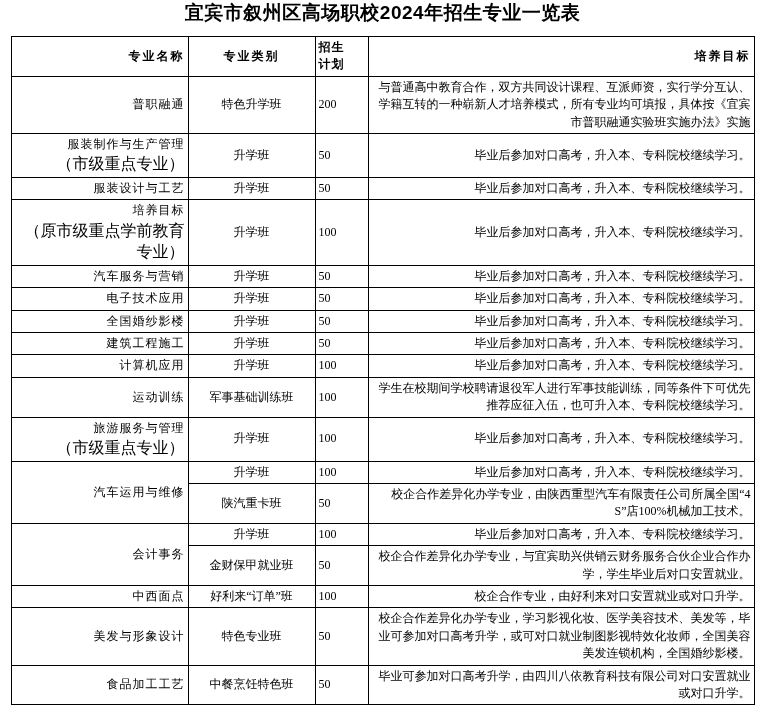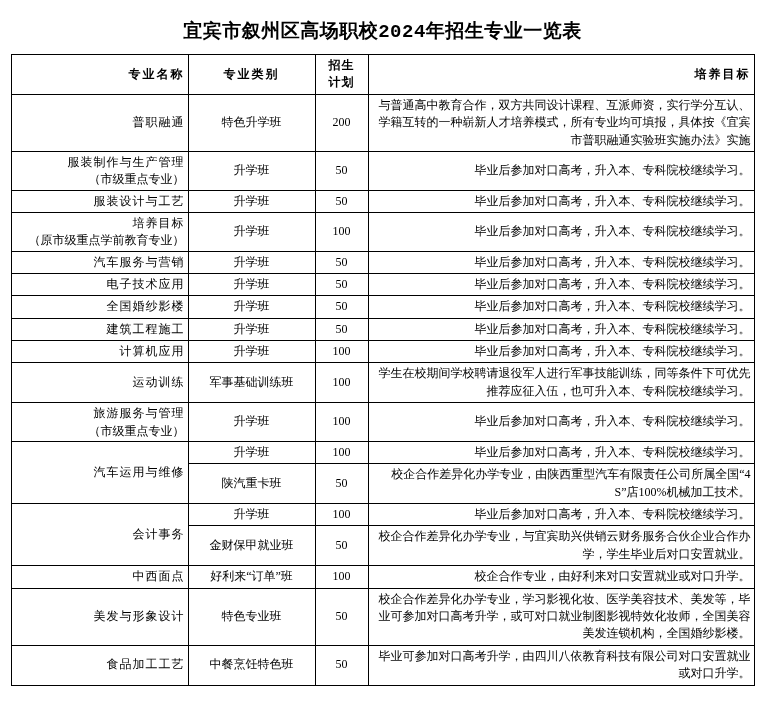--- a/index.html
+++ b/index.html
@@ -16,25 +16,25 @@
   }
   .page {
     width: 765px;
     height: 728px;
     position: relative;
     box-sizing: border-box;
     padding: 0 10px;
   }
   .doc-title {
     text-align: center;
-    font-family: Liberation Mono, monospace;
+    font-family: Liberation Sans, sans-serif;
     font-weight: bold;
     font-size: 19px;
     letter-spacing: 0.5px;
-    padding-top: 18px;
+    padding-top: 0;
     padding-bottom: 10px;
     color: #000;
   }
   table.main {
     border-collapse: collapse;
     table-layout: fixed;
     width: 744px;
     margin: 0 auto;
     font-family: "Liberation Serif", serif;
   }
@@ -48,27 +48,27 @@
   }
   thead th {
     font-weight: bold;
     font-size: 14.5px;
     text-align: center;
     letter-spacing: 2px;
     padding: 6px 2px;
   }
   .c-name { width: 170px; text-align: right; }
   .c-type { width: 120px; text-align: center; margin-top: 9px; }
-  .c-plan { width: 46px;  text-align: center; }
+  .c-plan { width: 46px;  text-align: left; }
   .c-goal { width: auto;  text-align: right; padding-left: 5px; }
 
   .cell-center { }
   .sub {
     display: block;
-    font-size: 12px;
+    font-size: 16px;
     line-height: 1.35;
   }
   .nm {
     letter-spacing: 1px;
   }
   .h-plan {
     letter-spacing: 1px;
     line-height: 1.3;
   }
 </style>

